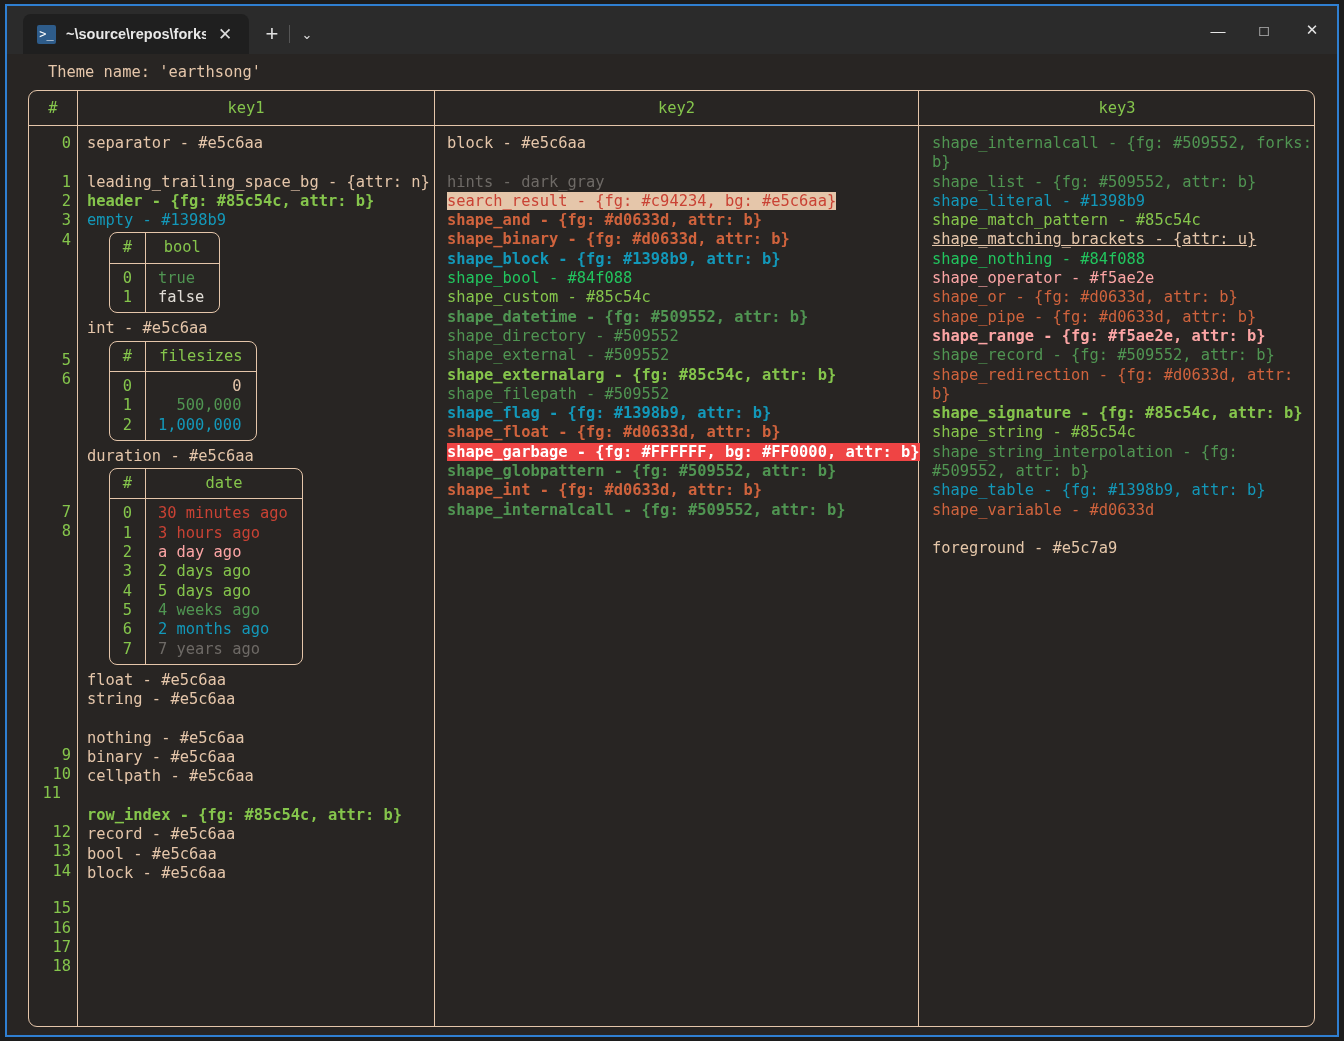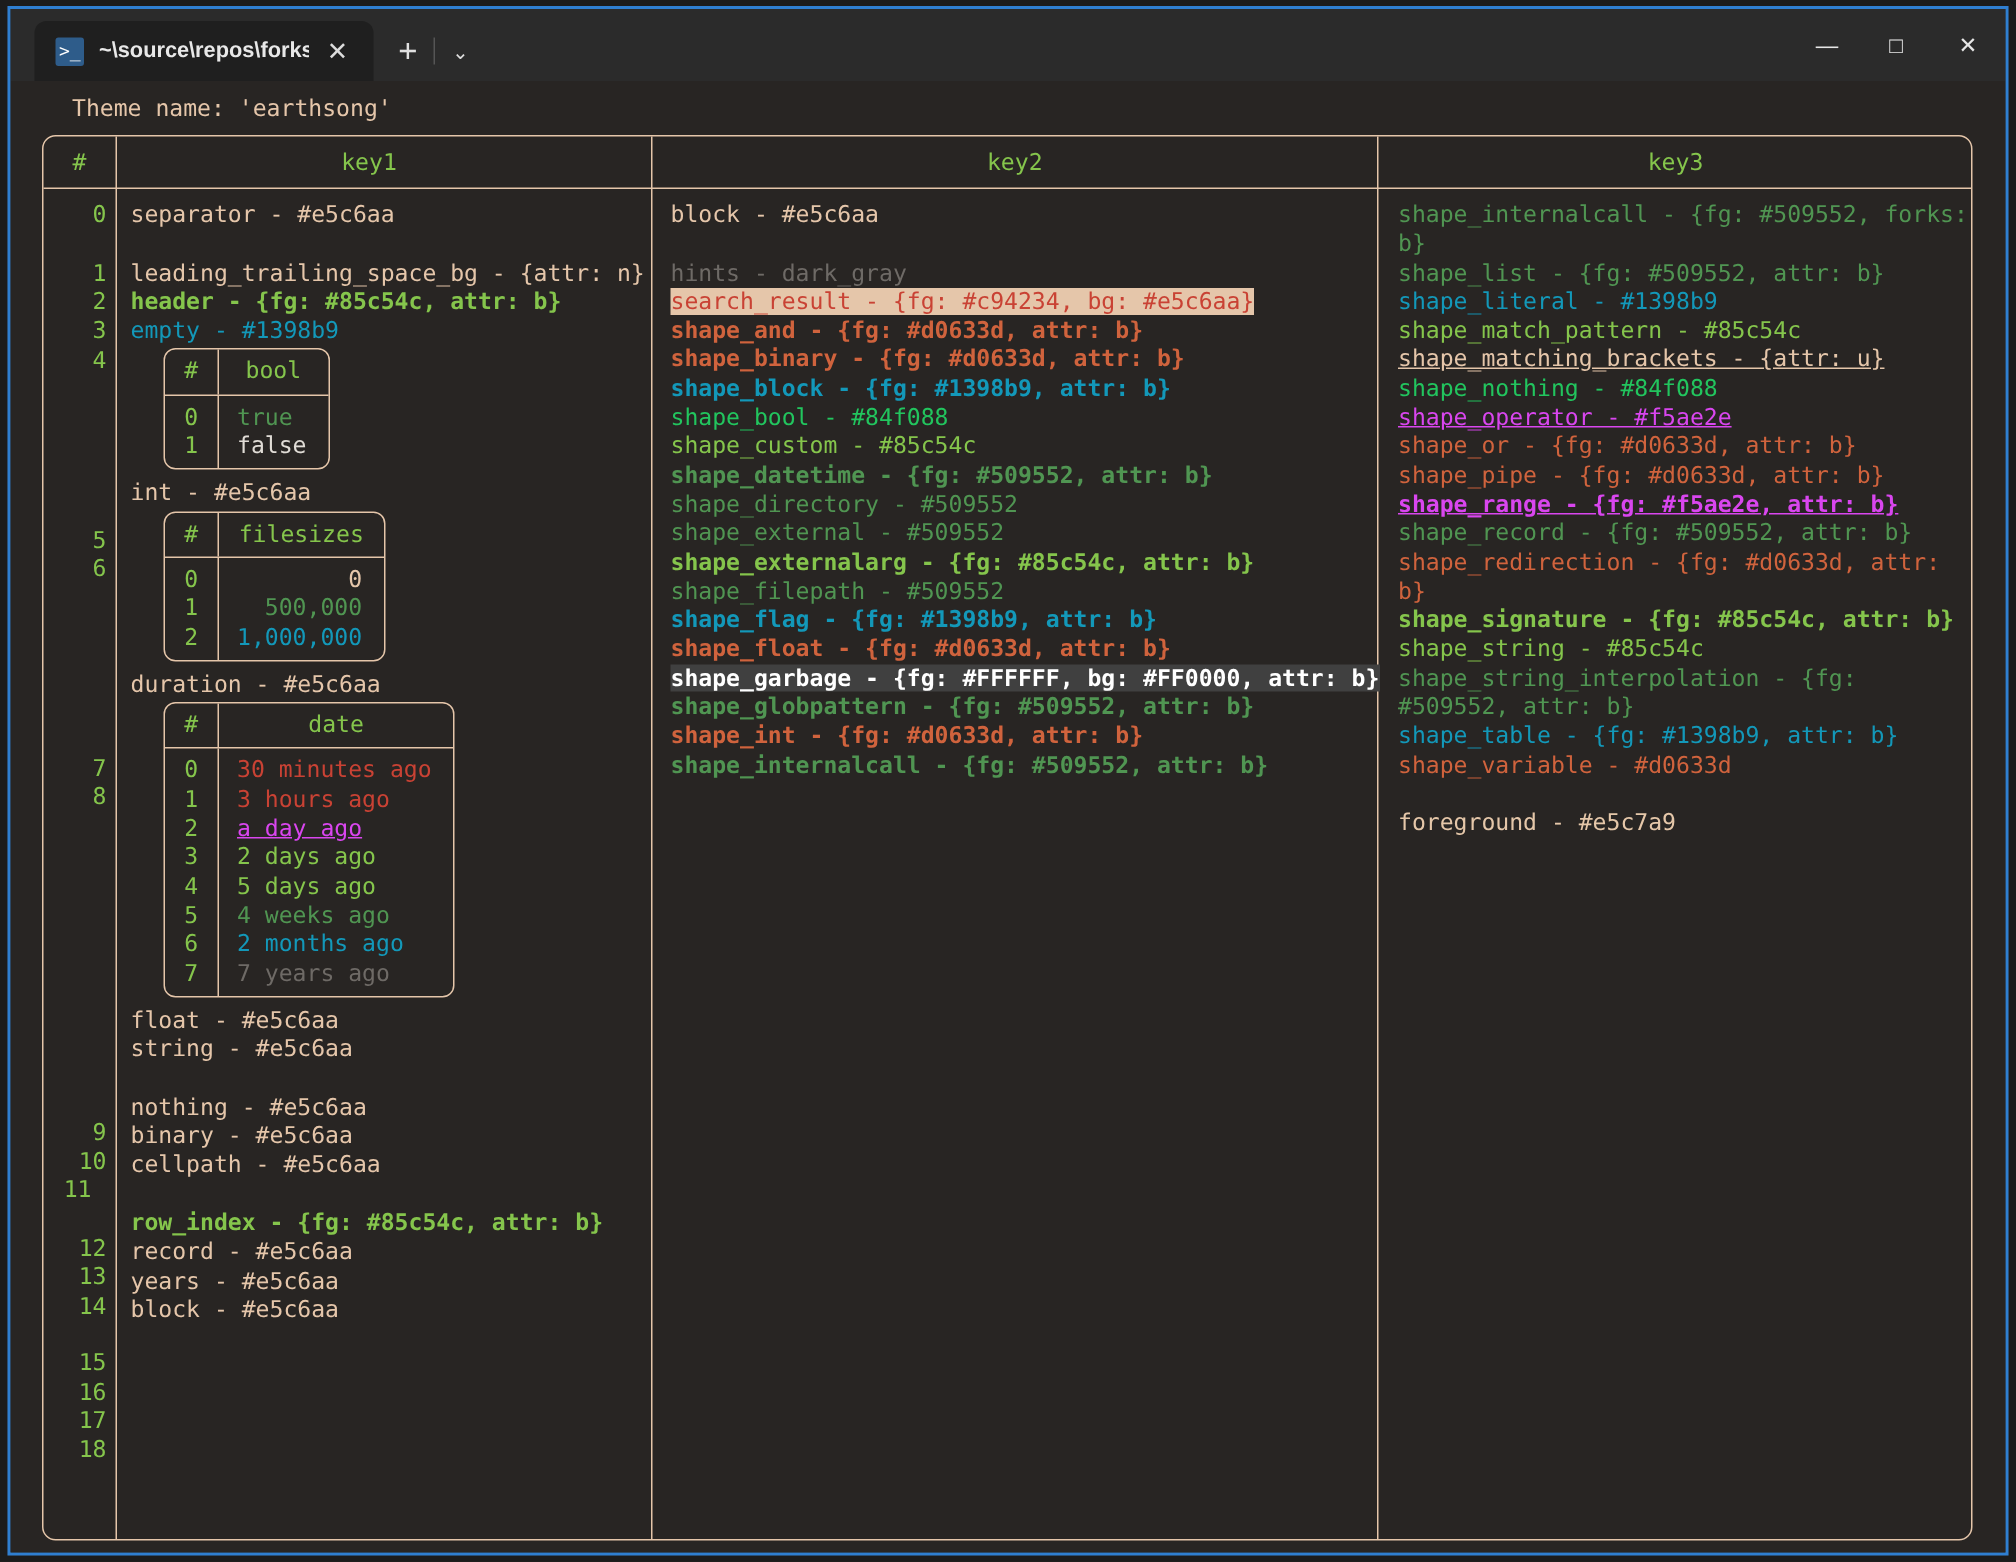--- a/index.html
+++ b/index.html
@@ -145,32 +145,32 @@
     white-space: pre;
   }
 
   
   .c-cream   { color: #e5c6aa; }
   .c-green   { color: #85c54c; }
   .c-dgreen  { color: #509552; }
   .c-lgreen  { color: #22c55e; }
   .c-blue    { color: #1398b9; }
   .c-orange  { color: #d0633d; }
-  .c-amber   { color: #d946ef; text-decoration: underline; }
+  .c-amber   { color: #fca5a5; }
   .c-red     { color: #c94234; }
   .c-gray    { color: #6e6a66; }
   .c-white   { color: #e0dcd6; }
   .c-fg      { color: #e5c7a9; }
 
   .hl-search {
     background: #e5c6aa;
     color: #c94234;
   }
   .hl-garbage {
-    background: #404040;
+    background: #ef4444;
     color: #FFFFFF;
     font-weight: bold;
   }
   .attr-b { font-weight: bold; }
   .attr-u { text-decoration: underline; }
 
   
   #theme-line {
     position: absolute;
     left: 17px;
@@ -409,21 +409,21 @@
                 </div></div></div>
             <div class="term-line c-cream">float - #e5c6aa</div>
             <div class="term-line c-cream">string - #e5c6aa</div>
             <div class="term-line c-cream">&nbsp;</div>
             <div class="term-line c-cream">nothing - #e5c6aa</div>
             <div class="term-line c-cream">binary - #e5c6aa</div>
             <div class="term-line c-cream">cellpath - #e5c6aa</div>
             <div class="term-line c-cream">&nbsp;</div>
             <div class="term-line c-green attr-b">row_index - {fg: #85c54c, attr: b}</div>
             <div class="term-line c-cream">record - #e5c6aa</div>
-            <div class="term-line c-cream">years - #e5c6aa</div>
+            <div class="term-line c-cream">bool - #e5c6aa</div>
             <div class="term-line c-cream">block - #e5c6aa</div>
           </div>
         <div class="colbody" id="col2">
             <div class="term-line c-cream">block - #e5c6aa</div>
             <div class="term-line c-cream">&nbsp;</div>
             <div class="term-line c-gray">hints - dark_gray</div>
             <div class="term-line"><span class="hl-search">search_result - {fg: #c94234, bg: #e5c6aa}</span></div>
             <div class="term-line c-orange attr-b">shape_and - {fg: #d0633d, attr: b}</div>
             <div class="term-line c-orange attr-b">shape_binary - {fg: #d0633d, attr: b}</div>
             <div class="term-line c-blue attr-b">shape_block - {fg: #1398b9, attr: b}</div>

